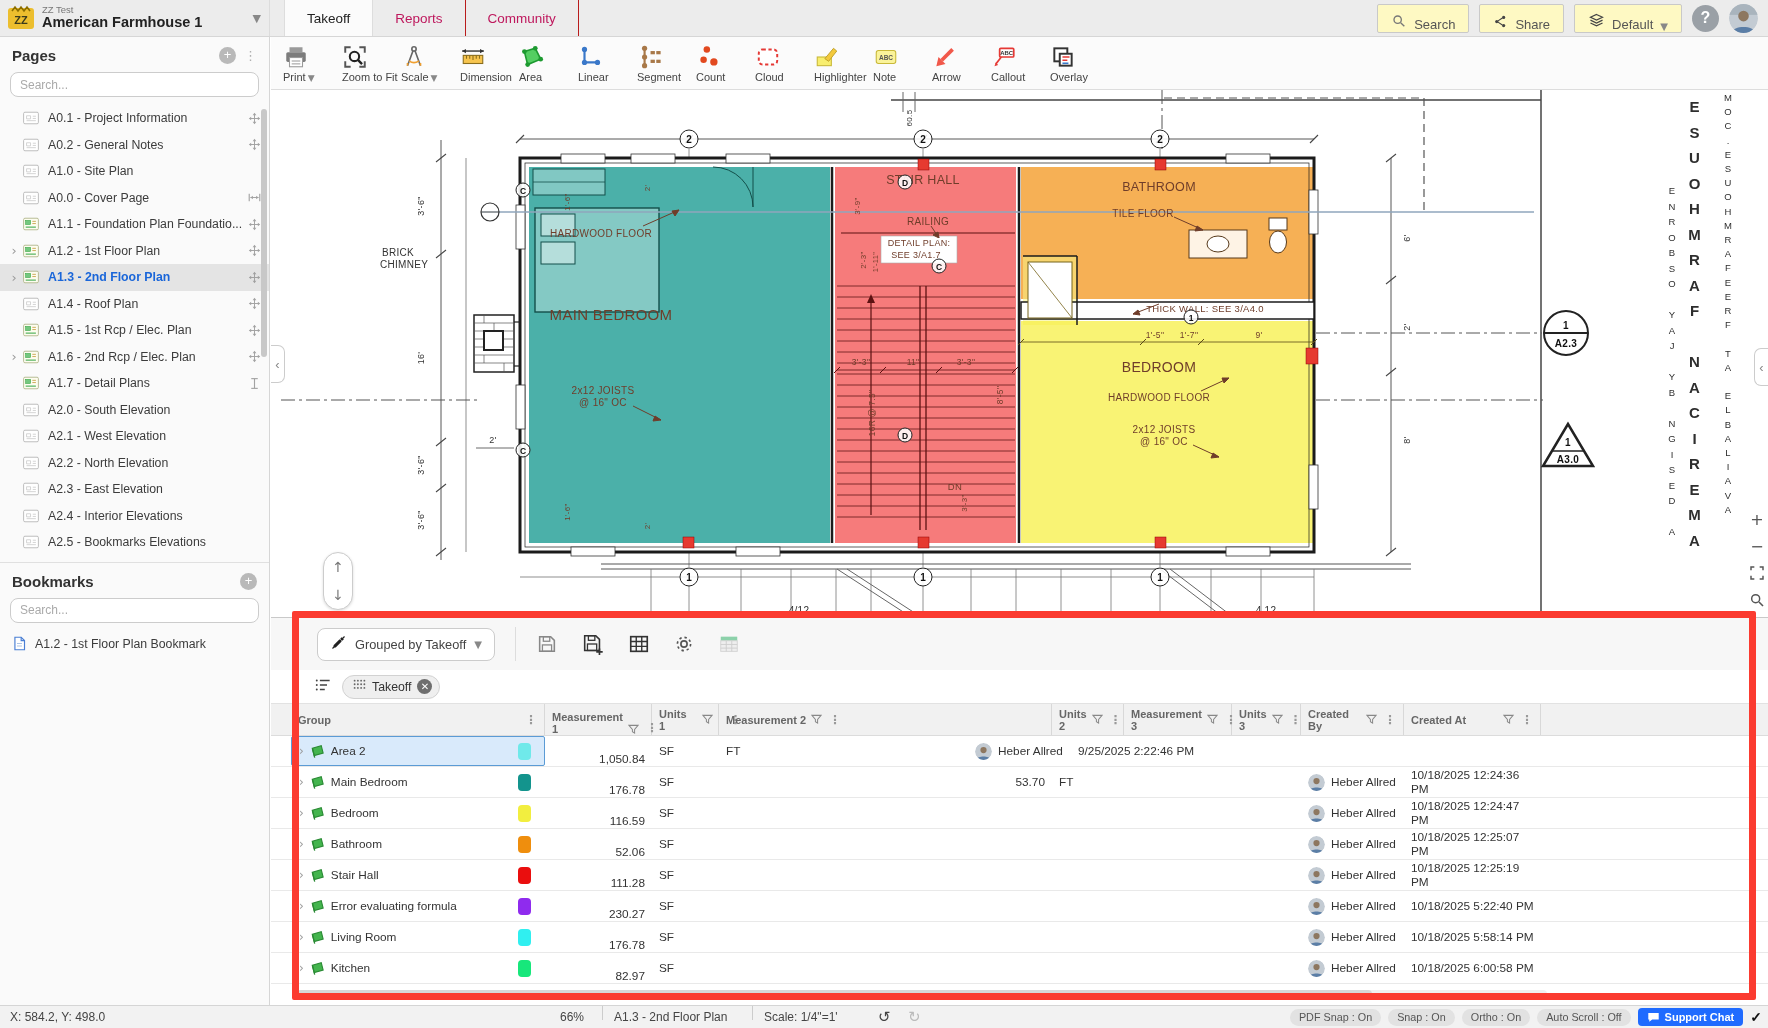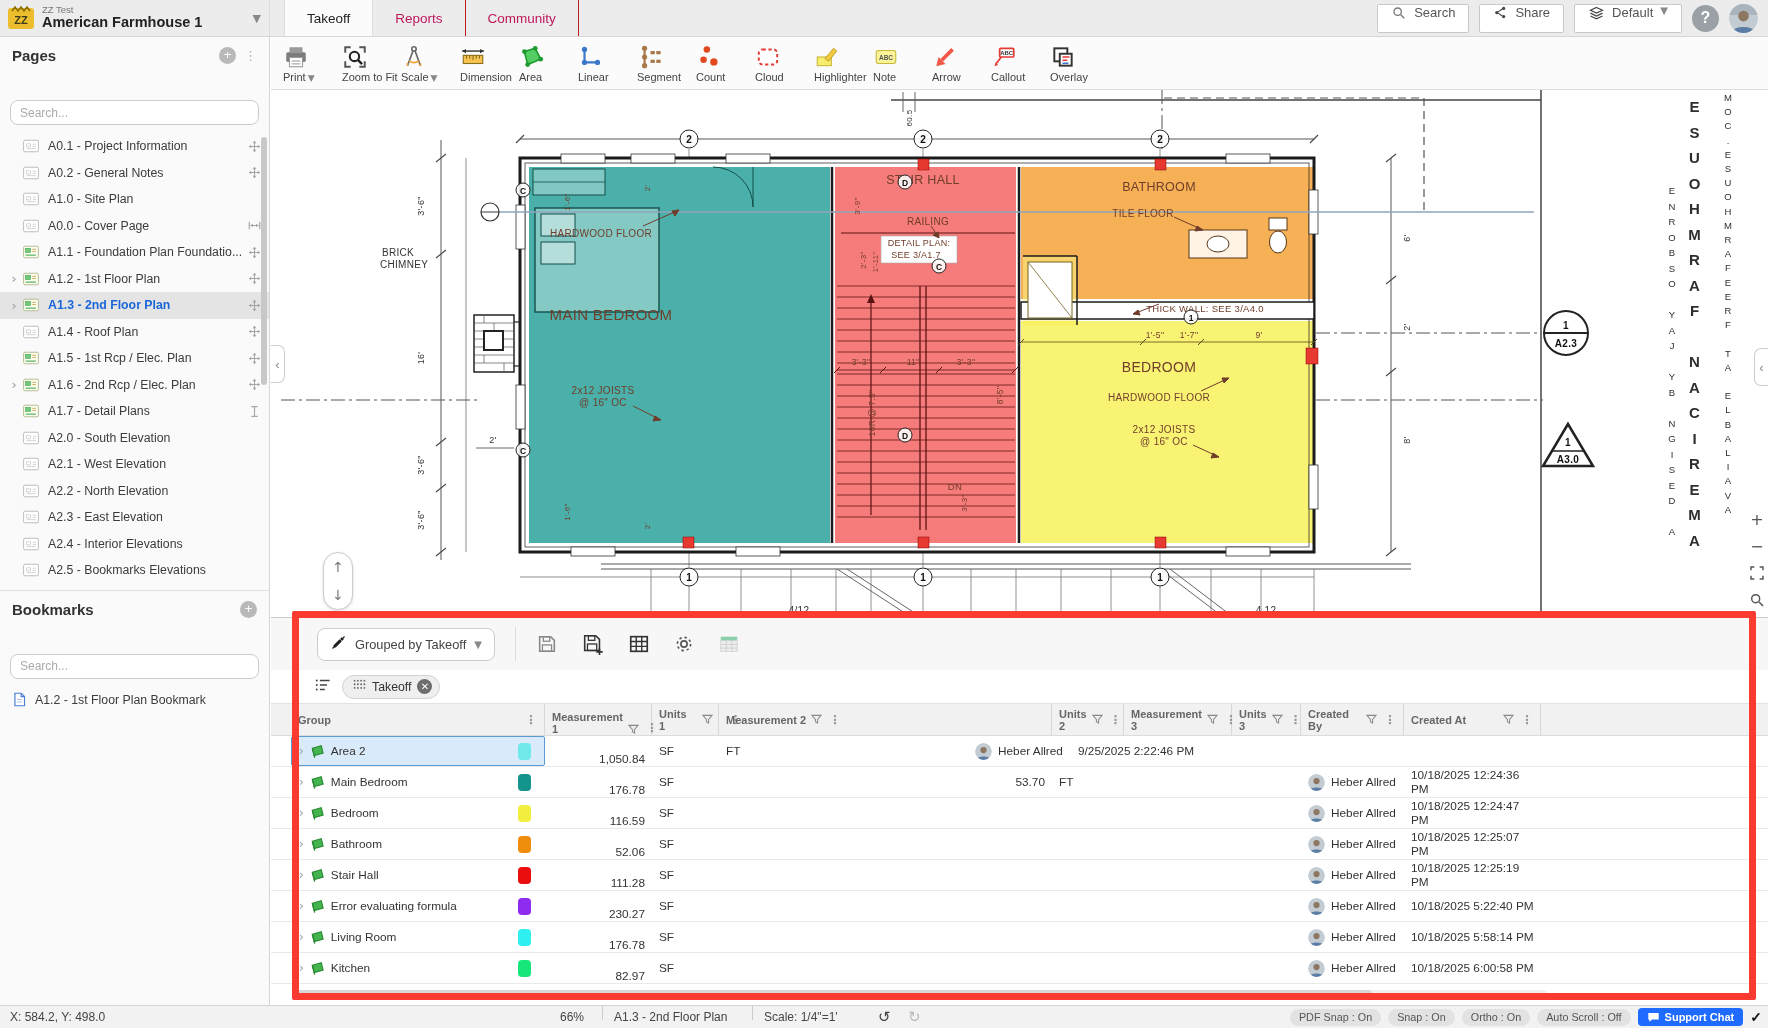--- a/index.html
+++ b/index.html
@@ -11,39 +11,39 @@
   .brand{width:270px;height:100%;display:flex;align-items:center;padding:0 8px;border-right:1px solid #dcdcdc;position:relative;}
   .brand .logo{flex:0 0 auto;margin-right:8px;}
   .brand .bt{line-height:1.1;min-width:0;}
   .brand .ws{font-size:9.5px;color:#777;}
   .brand .pj{font-size:14.5px;font-weight:bold;color:#222;white-space:nowrap;}
   .brand .caret{position:absolute;right:8px;color:#888;font-size:11px;}
   .tabs{display:flex;height:100%;margin-left:14px;}
   .tab{padding:0 22px;display:flex;align-items:center;font-size:13.5px;color:#be185d;cursor:pointer;border-right:1px solid #b91c1c;}
   .tab.active{background:#fbfbfb;color:#222;border-right:1px solid #ddd;border-left:1px solid #ddd;}
   .top-right{margin-left:auto;display:flex;align-items:center;gap:10px;padding-right:10px;}
-  .pillbtn{height:29px;border:1px solid #c9c9c9;border-radius:2px;background:#ffffff;display:flex;align-items:flex-start;gap:7px;padding:0 13px;font-size:13px;color:#555;cursor:pointer;}
+  .pillbtn{height:29px;border:1px solid #c9c9c9;border-radius:2px;background:#fef9c3;display:flex;align-items:flex-end;gap:7px;padding:0 13px;font-size:13px;color:#555;cursor:pointer;}
   .helpbtn{width:27px;height:27px;border-radius:50%;background:#9aa0a6;color:#fff;font-weight:bold;font-size:16px;display:flex;align-items:center;justify-content:center;cursor:pointer;}
   .avatar{width:29px;height:29px;border-radius:50%;overflow:hidden;flex:0 0 auto;cursor:pointer;}
 
   
   .toolbar{position:absolute;left:271px;top:37px;width:1497px;height:53px;background:#fbfbfb;border-bottom:1px solid #ddd;display:flex;align-items:flex-start;padding:4px 0 0 12px;}
   .tool{width:59px;display:flex;flex-direction:column;align-items:flex-start;gap:1px;padding-top:2px;cursor:pointer;}
   .tool .ic{height:27px;display:flex;align-items:center;justify-content:center;}
   .tlabel{font-size:11px;color:#444;white-space:nowrap;}
   .tlabel .caret{color:#888;font-size:9px;margin-left:2px;}
 
   
   .sidebar{position:absolute;left:0;top:37px;width:270px;height:968px;background:#fafafa;border-right:1px solid #d6d6d6;}
   .sb-head{display:flex;align-items:center;padding:10px 12px 4px 12px;}
   .sb-title{font-size:15px;font-weight:bold;color:#333;flex:1;}
   .sb-plus{width:17px;height:17px;border-radius:50%;background:#b9b9b9;color:#fff;font-size:13px;line-height:16px;text-align:center;cursor:pointer;}
   .sb-dots{color:#b0b0b0;font-size:13px;margin-left:8px;cursor:pointer;}
   .sb-search{margin:4px 10px 8px 10px;}
-  .sb-search input{width:100%;height:25px;border:1px solid #ccc;border-radius:8px;padding:0 9px;font-size:12px;color:#0369a1;background:#fff;outline:none;font-family:"Liberation Sans",sans-serif;margin-top:28px;}
+  .sb-search input{width:100%;height:25px;border:1px solid #ccc;border-radius:8px;padding:0 9px;font-size:12px;color:#0369a1;background:#fff;outline:none;font-family:"Liberation Sans",sans-serif;}
   .sb-search input::placeholder{color:#aaa;}
   .plist{position:relative;}
   .prow{height:26.5px;display:flex;align-items:center;padding:0 8px 0 6px;cursor:pointer;}
   .prow.sel{background:#e4e4e4;}
   .prow .chev{width:16px;color:#9a9a9a;font-size:13px;text-align:center;flex:0 0 auto;}
   .prow .thumb{flex:0 0 auto;margin-right:8px;display:flex;}
   .prow .plabel2{font-size:12.3px;color:#3c3c3c;white-space:nowrap;overflow:hidden;flex:1;}
   .prow.sel .plabel2{color:#1a66d9;font-weight:bold;}
   .prow .handle{flex:0 0 auto;display:flex;opacity:.9;}
   .sb-scroll{position:absolute;right:2px;top:2px;width:6px;height:248px;background:#c8c8c8;border-radius:3px;}

